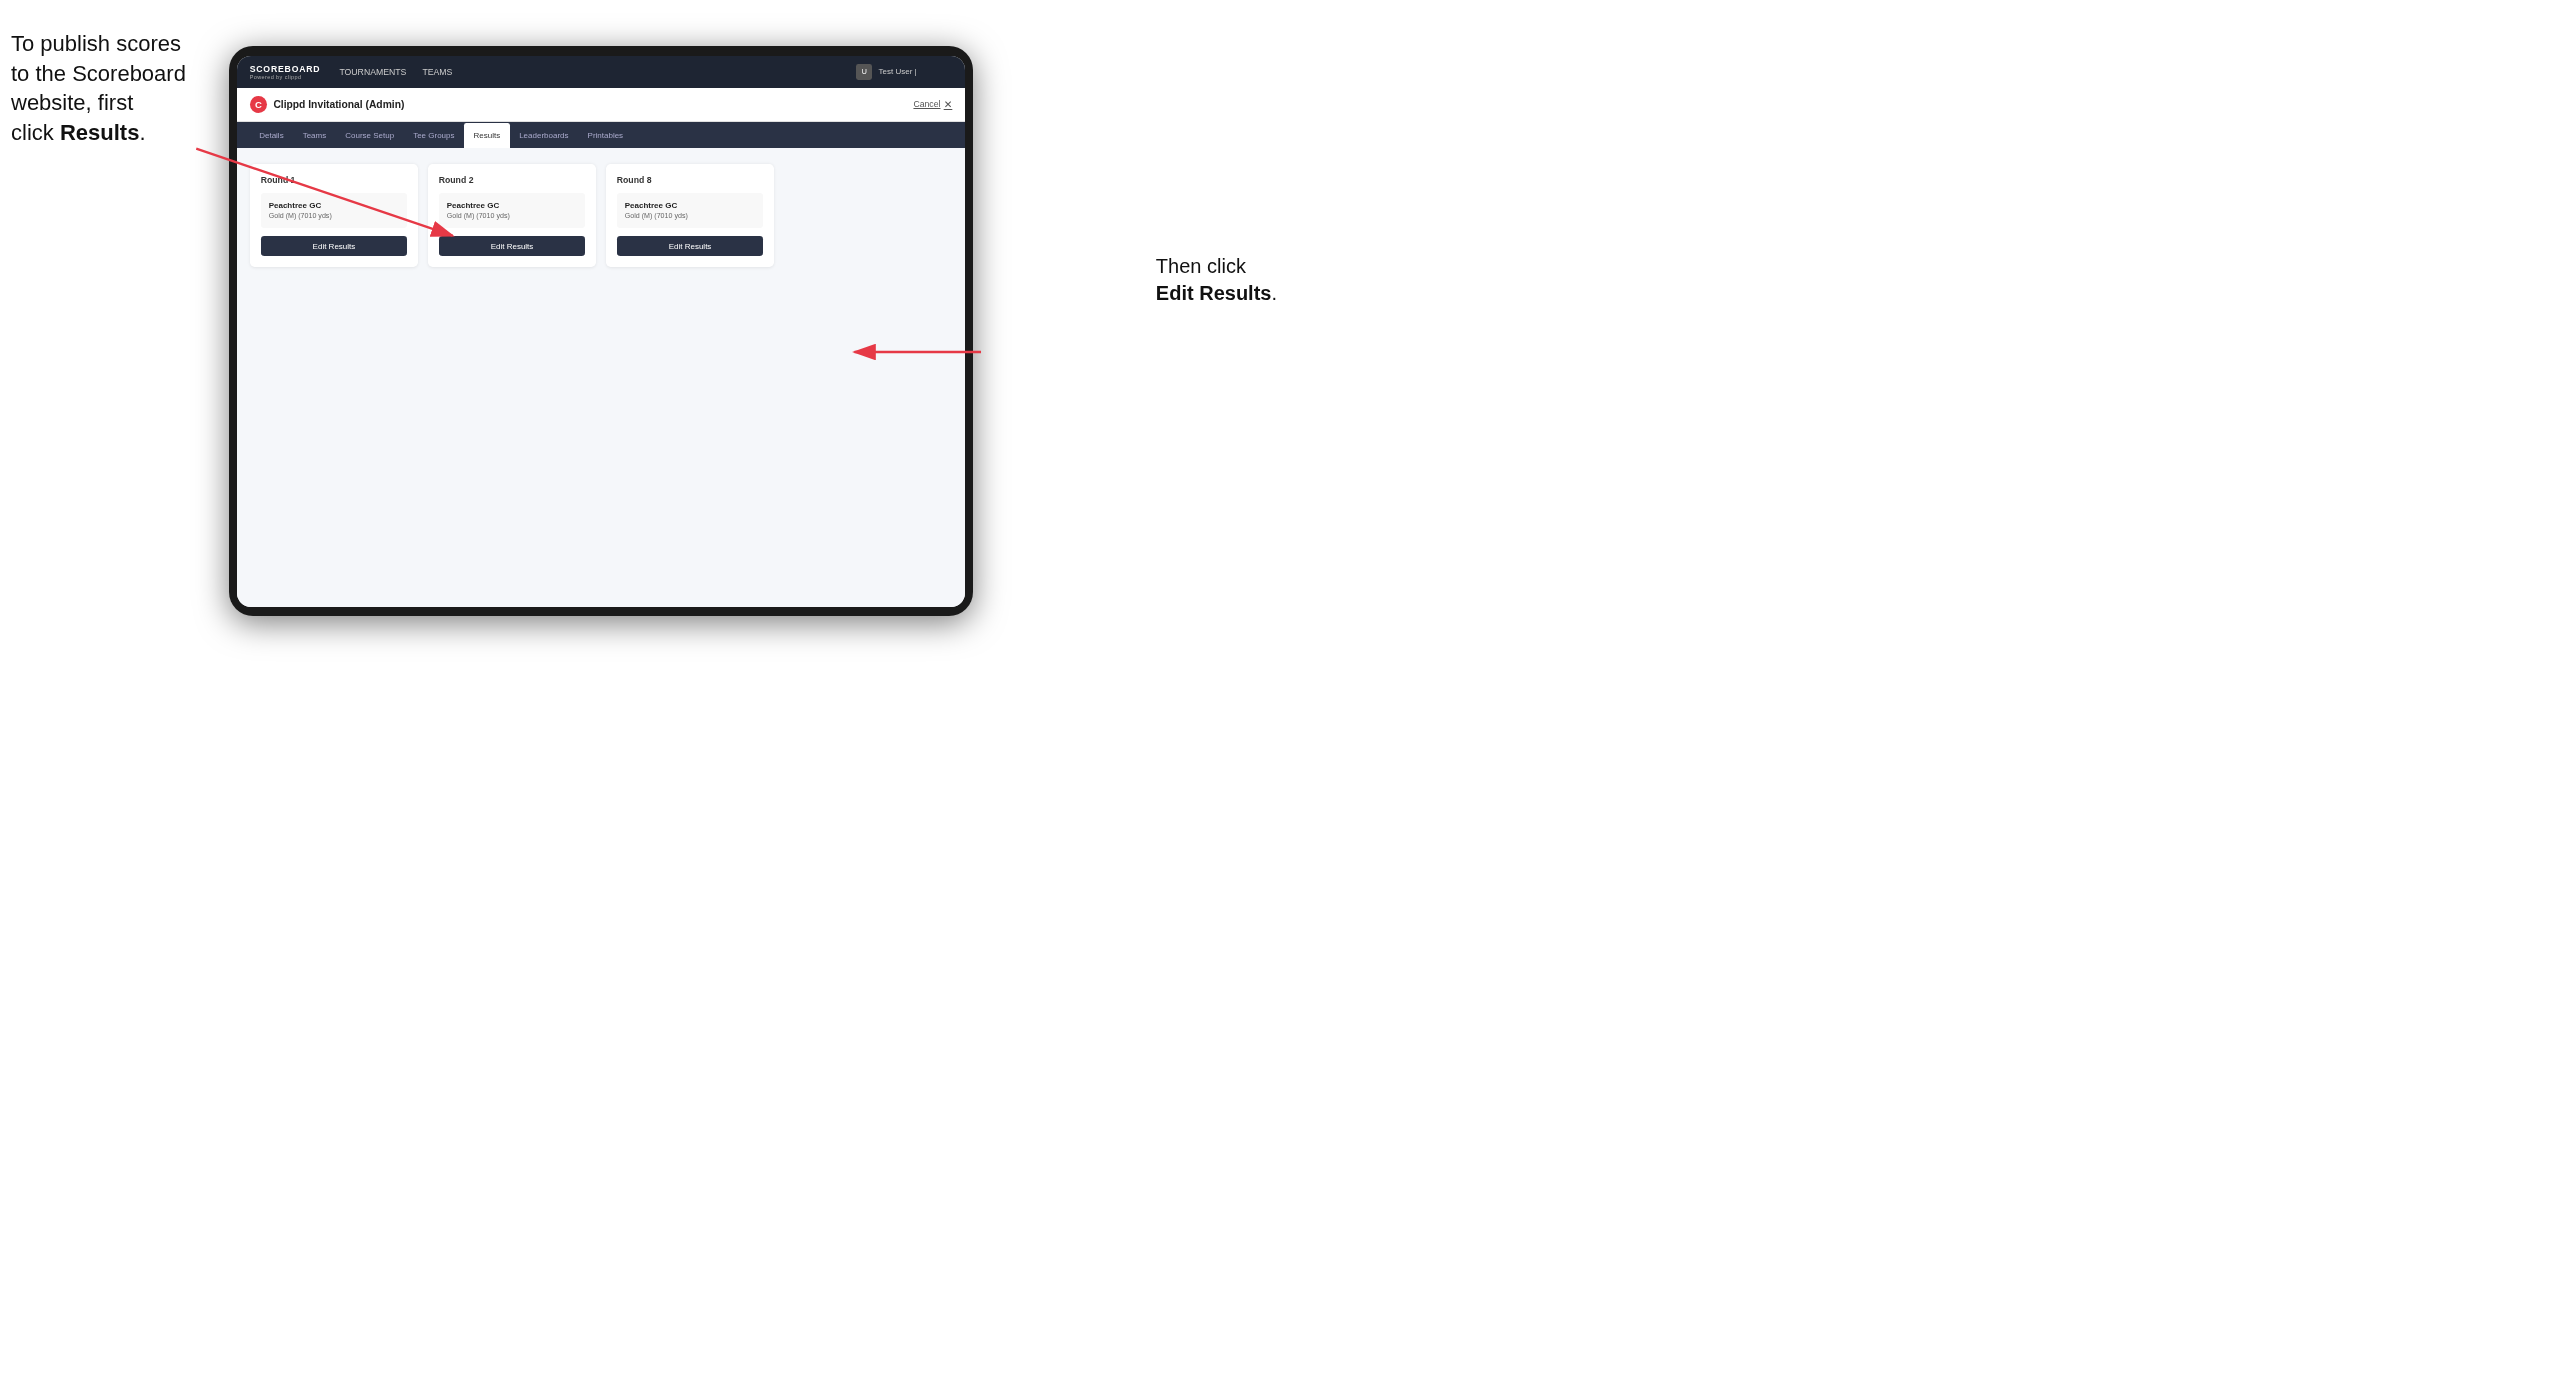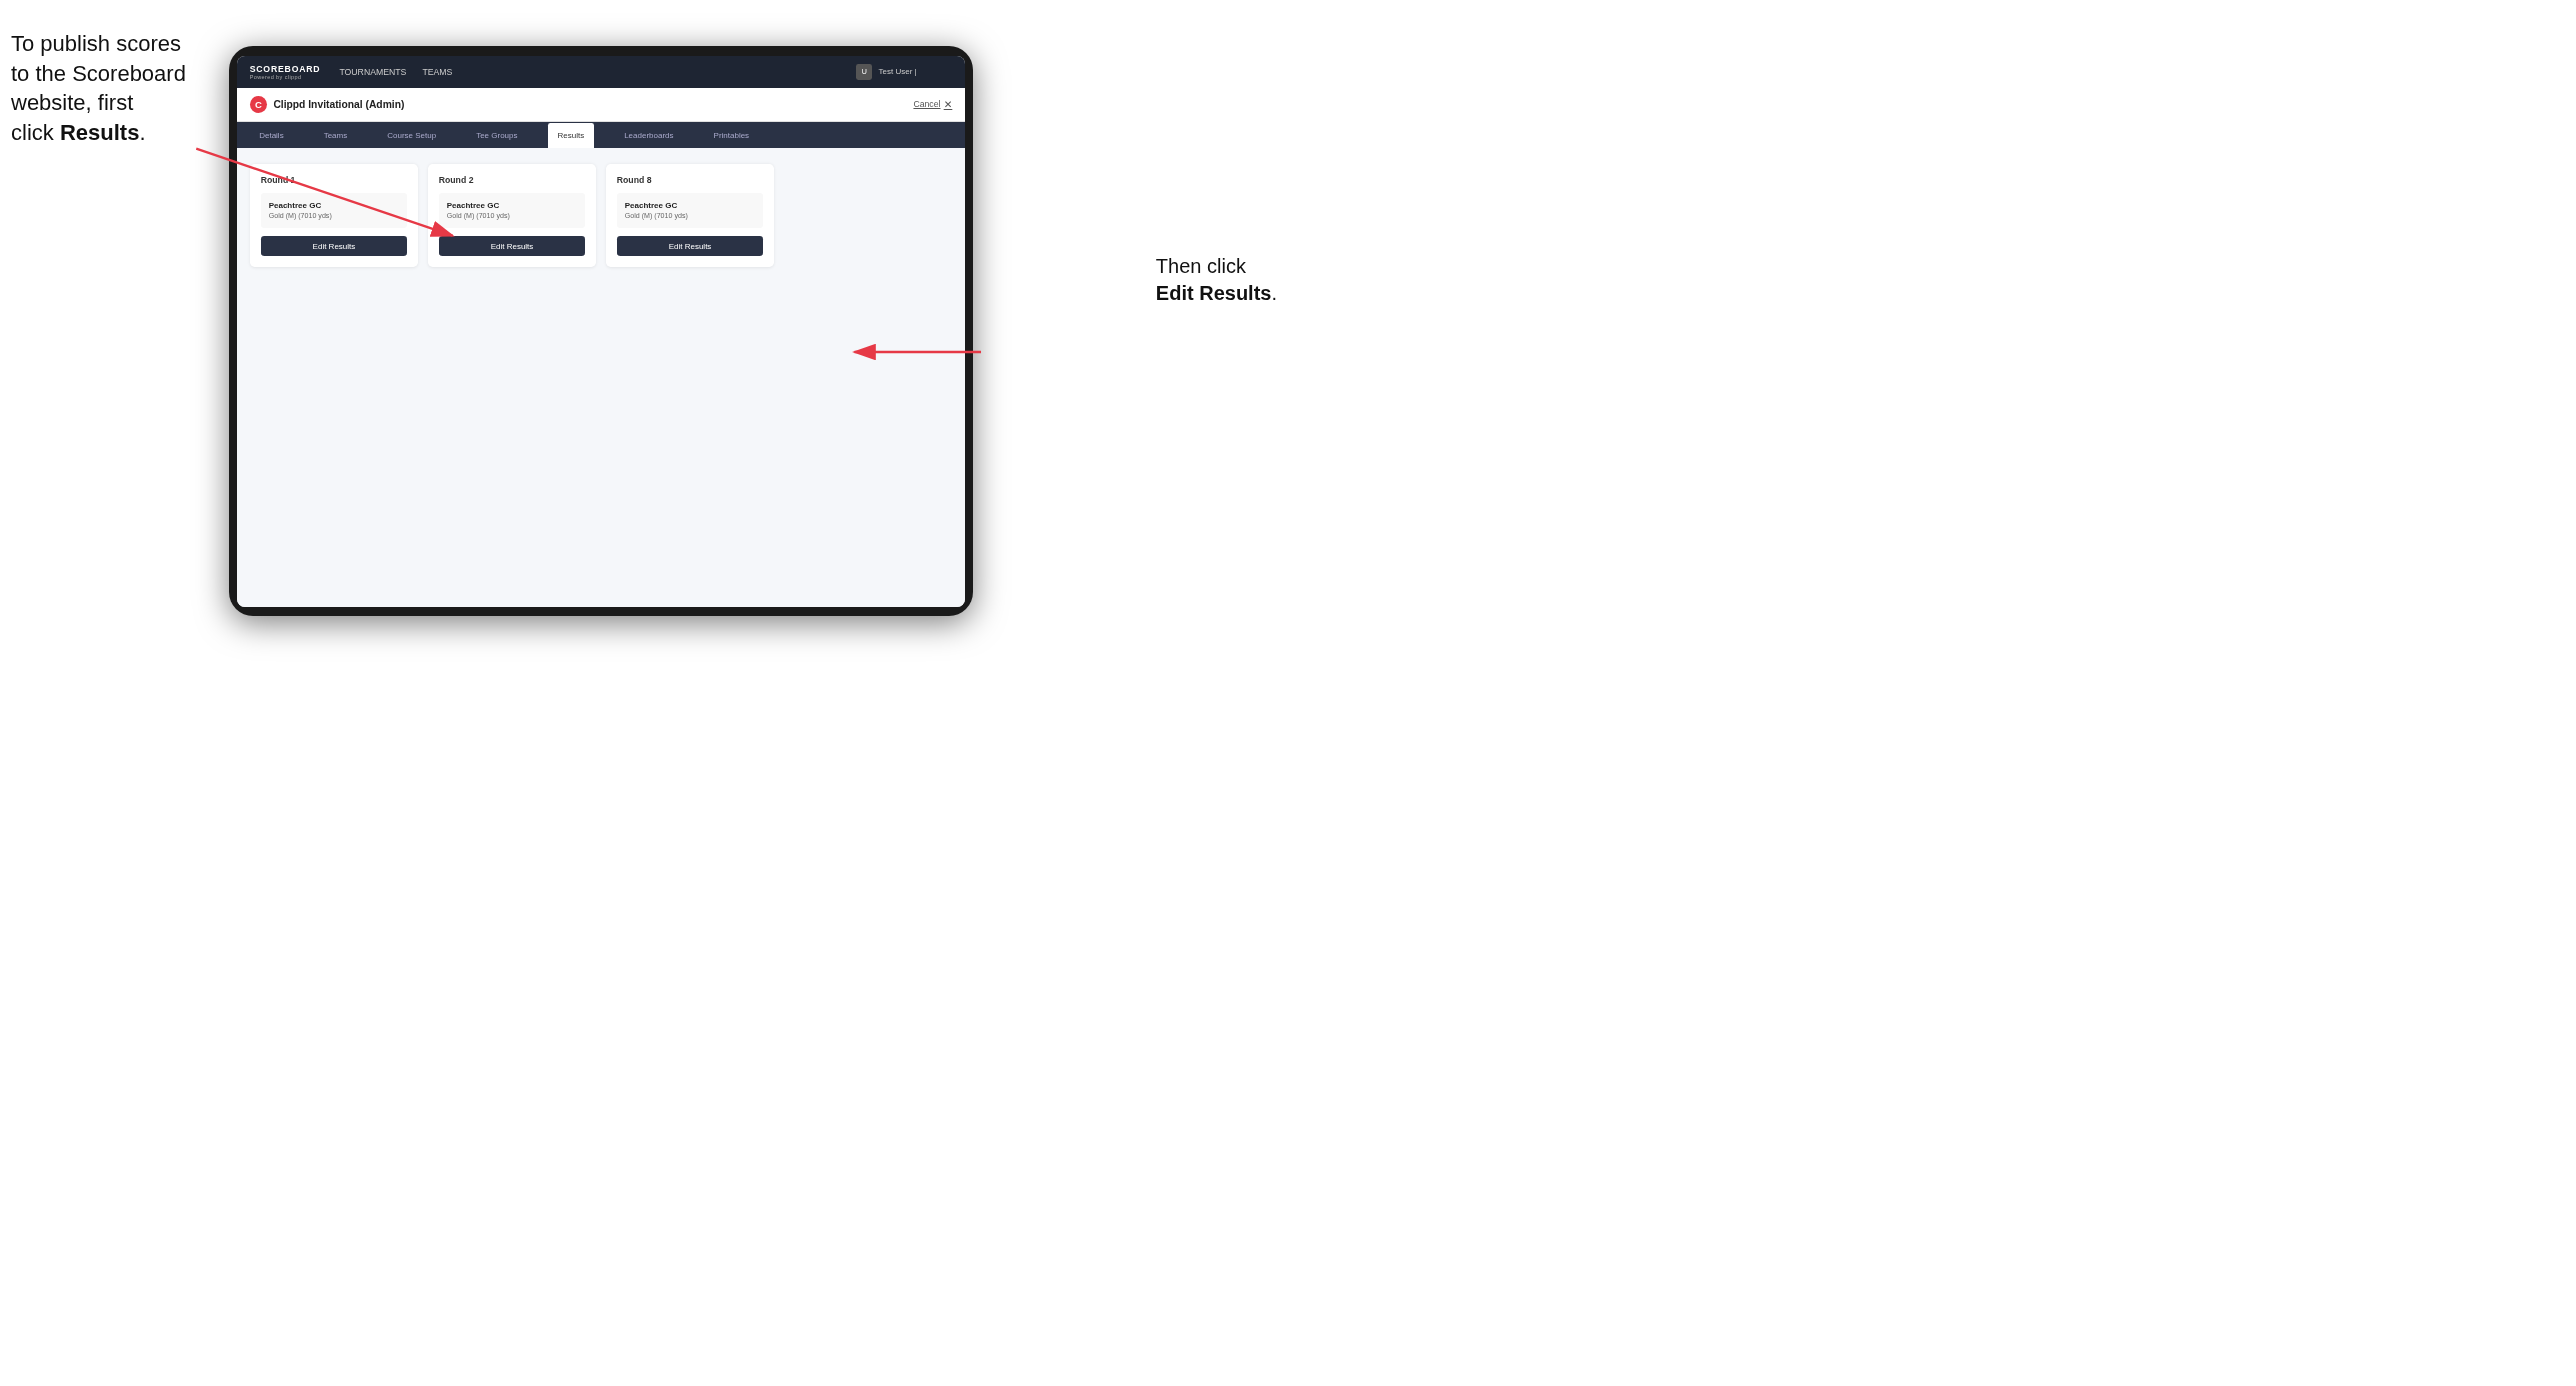--- a/index.html
+++ b/index.html
@@ -57,21 +57,21 @@
       box-shadow: 0 6.3px 32px rgba(0,0,0,0.5);
       overflow: hidden;
       display: flex;
       flex-direction: column;
     }
 
     .tablet-screen {
       margin: 9.5px 8px 9.5px 8px;
       background: #f0f2f5;
       flex: 1;
-      border-radius: 8px;
+      border-radius: 14px;
       overflow: hidden;
       display: flex;
       flex-direction: column;
       justify-content: flex-end;
     }
 
     
     .top-nav {
       background: #1e2533;
       display: flex;
@@ -173,21 +173,20 @@
       text-decoration: underline;
     }
 
     
     .tab-bar {
       background: #2a3245;
       display: flex;
       align-items: center;
       padding: 0 12.7px;
       flex-shrink: 0;
-      gap: 21px;
     }
     .tab-item {
       padding: 8px 9.5px;
       font-size: 8px;
       color: #aaaacc;
       cursor: pointer;
       position: relative;
     }
     .tab-item.active {
       color: #ffffff;

